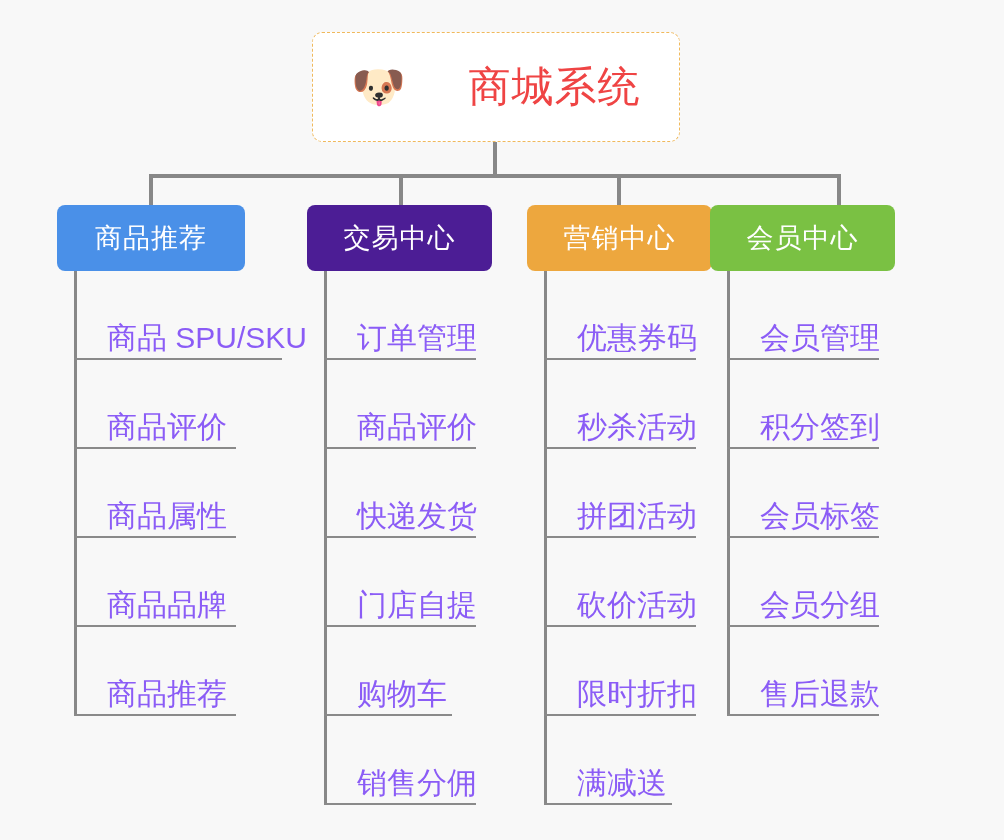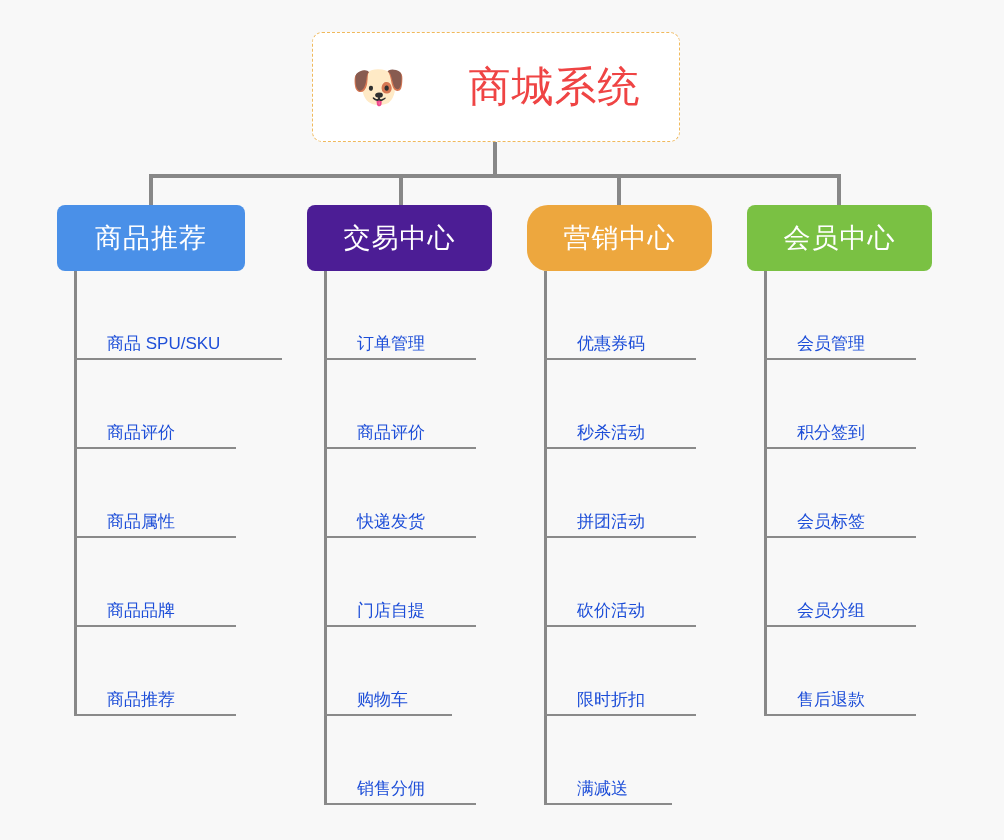--- a/index.html
+++ b/index.html
@@ -118,22 +118,22 @@
   .leaf-underline {
     position: absolute;
     left: 0;
     bottom: 0;
     height: 2px;
     background: #8a8a8a;
   }
   .leaf-label {
     position: relative;
     padding: 0 6px 6px 33px;
-    font-size: 17px;
-    color: #1d4ed8;
+    font-size: 30px;
+    color: #8b5cf6;
     white-space: nowrap;
     line-height: 1.1;
     margin-top: 25px;
   }
 </style>
 </head>
 <body>
 
 <div id="mindmap">
 
@@ -205,21 +205,21 @@
         <span class="leaf-label">购物车</span>
       </div>
       <div class="leaf-item">
         <div class="leaf-underline" style="width:152px;"></div>
         <span class="leaf-label">销售分佣</span>
       </div>
     </div>
   </div>
 
   <div class="branch" style="left:527px; width:185px;">
-    <div class="cat-box" style="width:185px; background:#eda73e;border-radius:21px;">
+    <div class="cat-box" style="width:185px; background:#eda73e;">
       <span>营销中心</span>
     </div>
     <div class="leaf-list">
       <div class="leaf-trunk"></div>
       <div class="leaf-item">
         <div class="leaf-underline" style="width:152px;"></div>
         <span class="leaf-label">优惠券码</span>
       </div>
       <div class="leaf-item">
         <div class="leaf-underline" style="width:152px;"></div>
@@ -237,21 +237,21 @@
         <div class="leaf-underline" style="width:152px;"></div>
         <span class="leaf-label">限时折扣</span>
       </div>
       <div class="leaf-item">
         <div class="leaf-underline" style="width:128px;"></div>
         <span class="leaf-label">满减送</span>
       </div>
     </div>
   </div>
 
-  <div class="branch" style="left:747px; width:185px;">
+  <div class="branch" style="left:710px; width:185px;">
     <div class="cat-box" style="width:185px; background:#7ac143;">
       <span>会员中心</span>
     </div>
     <div class="leaf-list">
       <div class="leaf-trunk"></div>
       <div class="leaf-item">
         <div class="leaf-underline" style="width:152px;"></div>
         <span class="leaf-label">会员管理</span>
       </div>
       <div class="leaf-item">

